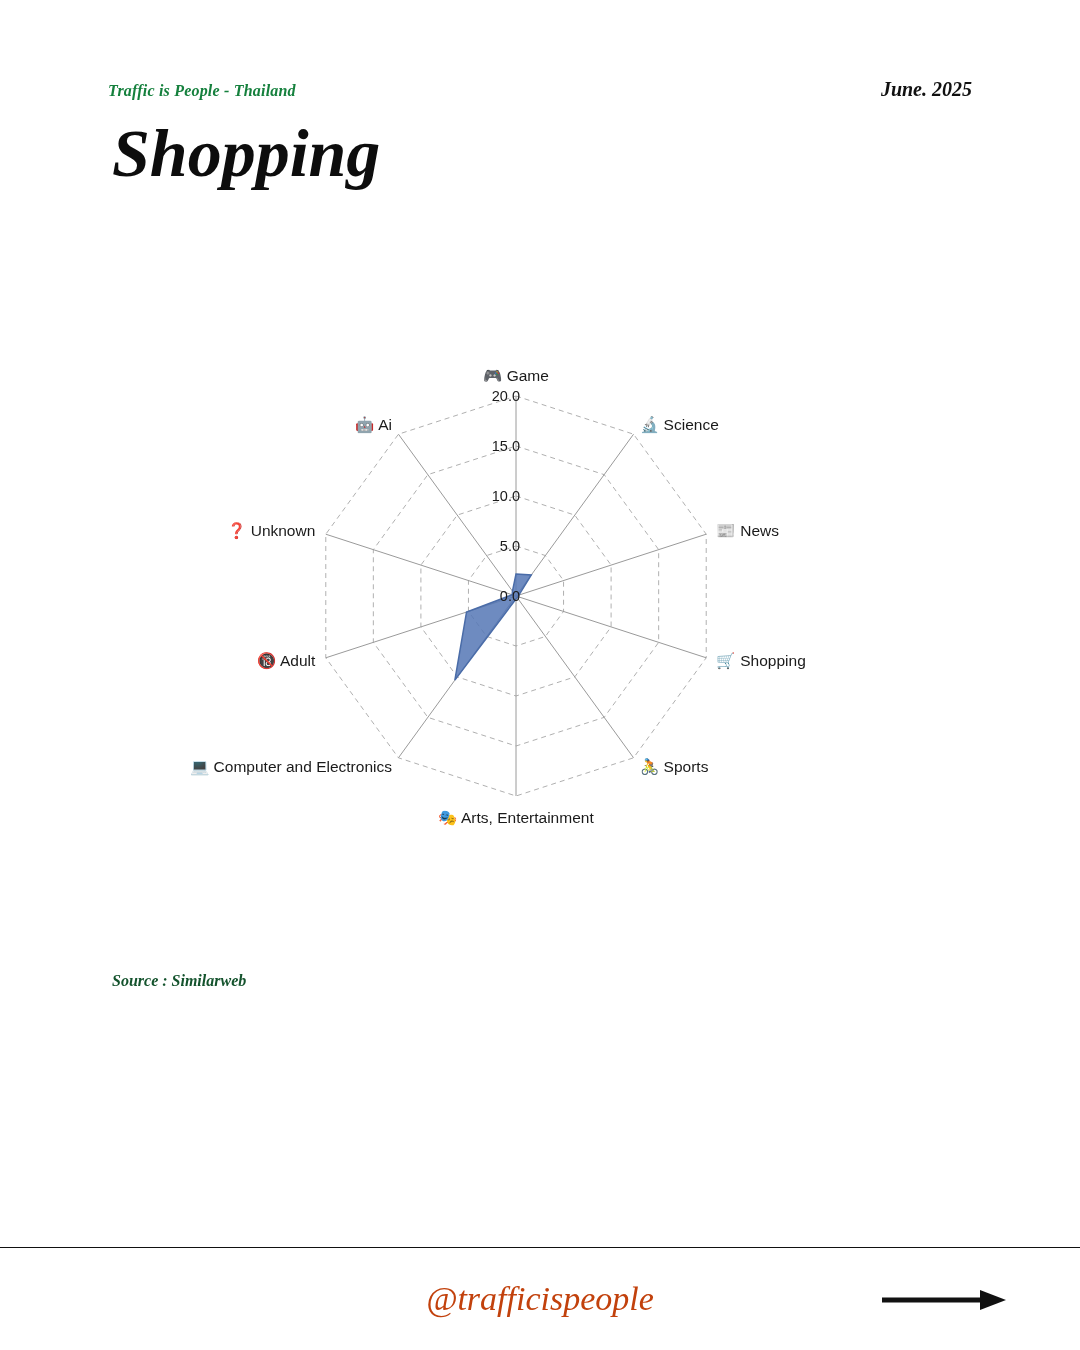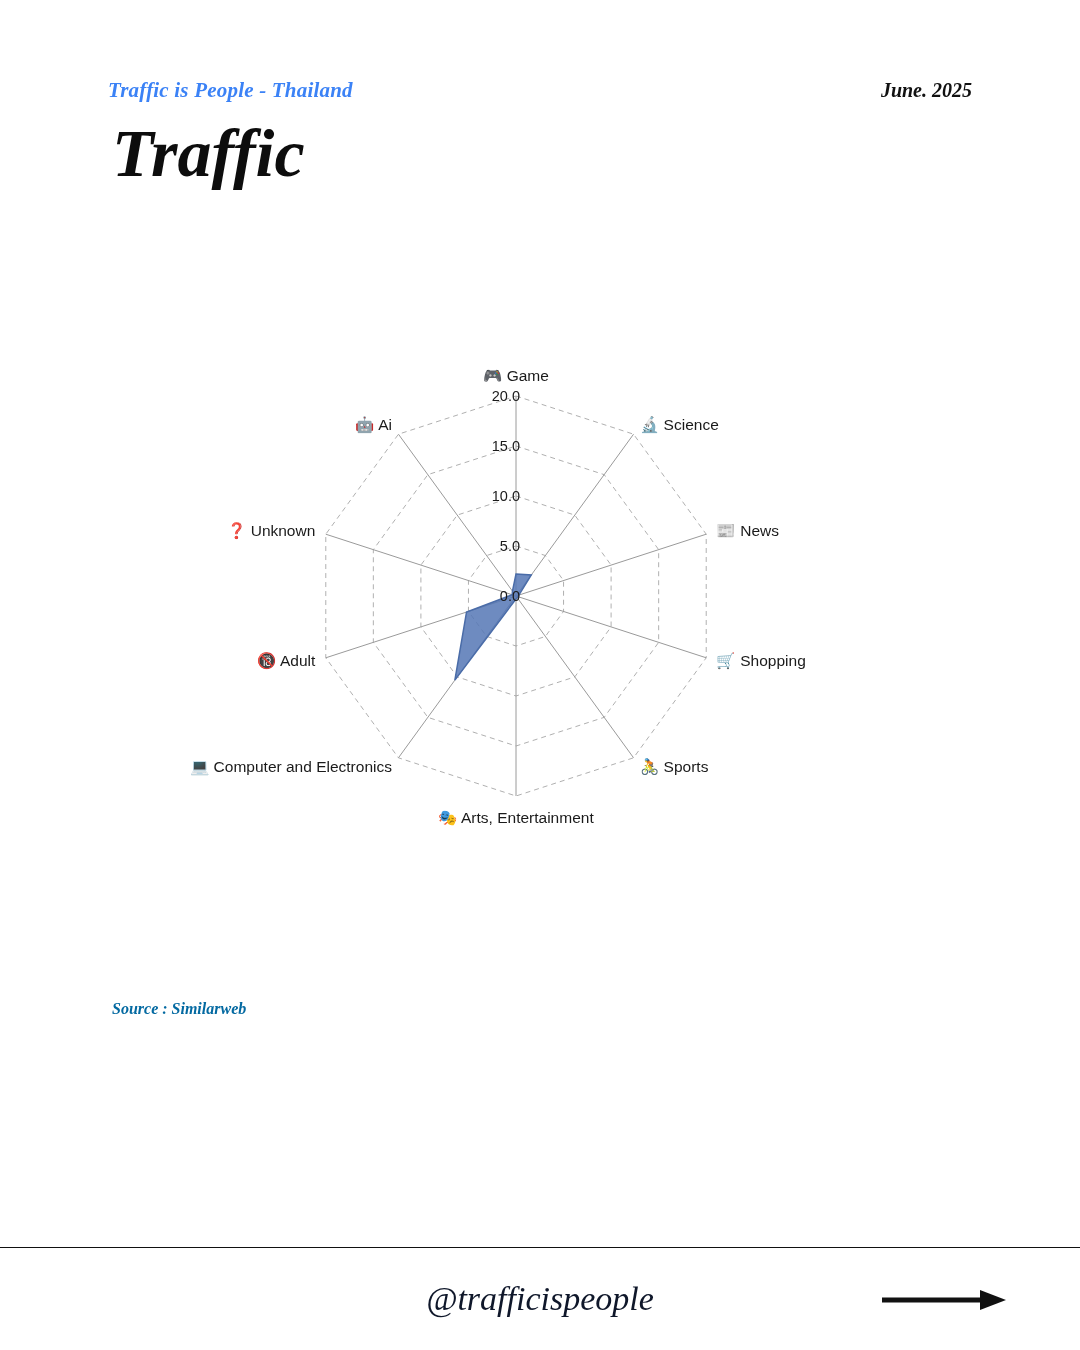--- a/index.html
+++ b/index.html
@@ -22,23 +22,23 @@
     left: 108px;
     right: 108px;
     display: flex;
     justify-content: space-between;
     align-items: baseline;
   }
   .kicker {
     font-family: "Liberation Serif", serif;
     font-style: italic;
     font-weight: bold;
-    font-size: 21px;
+    font-size: 16px;
     letter-spacing: 0.2px;
-    color: #3b82f6;
+    color: #15803d;
   }
   .date {
     font-family: "Liberation Serif", serif;
     font-style: italic;
     font-weight: bold;
     font-size: 20px;
     color: #111111;
   }
 
   .title {
@@ -61,26 +61,26 @@
     height: 560px;
   }
   #radar {
     display: block;
     margin: 0 auto;
   }
 
   .source {
     position: absolute;
     left: 112px;
-    top: 1000px;
+    top: 972px;
     font-family: "Liberation Serif", serif;
     font-style: italic;
     font-weight: bold;
     font-size: 16px;
-    color: #0369a1;
+    color: #14532d;
   }
 
   .footer-rule {
     position: absolute;
     left: 0;
     right: 0;
     top: 1247px;
     height: 1px;
     background: #111111;
   }
@@ -91,21 +91,21 @@
     top: 1248px;
     height: 102px;
     display: flex;
     align-items: center;
     justify-content: center;
   }
   .handle {
     font-family: "Liberation Serif", serif;
     font-style: italic;
     font-size: 34px;
-    color: #0f172a;
+    color: #c2410c;
   }
   .arrow {
     position: absolute;
     right: 70px;
     top: 1288px;
     width: 130px;
     height: 24px;
   }
 
   .axis-label {
@@ -120,21 +120,21 @@
   }
 </style>
 </head>
 <body>
 
 <div class="header">
   <div class="kicker">Traffic is People - Thailand</div>
   <div class="date">June. 2025</div>
 </div>
 
-<div class="title">Traffic</div>
+<div class="title">Shopping</div>
 
 <div class="chart-wrap">
   <svg id="radar" width="1080" height="560" viewBox="0 0 1080 560">
       <polygon points="516,216 545.3892626146237,225.54915028125262 563.5528258147576,250.54915028125262 563.5528258147576,281.45084971874735 545.3892626146237,306.45084971874735 516,316 486.61073738537635,306.45084971874735 468.4471741852423,281.45084971874735 468.4471741852423,250.54915028125265 486.61073738537635,225.54915028125265" fill="none" stroke="#b0b0b0" stroke-width="1" stroke-dasharray="5,4"></polygon>
       <polygon points="516,166 574.7785252292473,185.09830056250524 611.1056516295154,235.09830056250527 611.1056516295154,296.90169943749476 574.7785252292473,346.90169943749476 516,366 457.2214747707527,346.90169943749476 420.89434837048464,296.90169943749476 420.89434837048464,235.09830056250527 457.2214747707527,185.09830056250527" fill="none" stroke="#b0b0b0" stroke-width="1" stroke-dasharray="5,4"></polygon>
       <polygon points="516,116 604.167787843871,144.6474508437579 658.658477444273,219.6474508437579 658.658477444273,312.3525491562421 604.167787843871,387.3525491562421 516,416 427.83221215612906,387.3525491562421 373.341522555727,312.3525491562421 373.34152255572695,219.6474508437579 427.832212156129,144.6474508437579" fill="none" stroke="#b0b0b0" stroke-width="1" stroke-dasharray="5,4"></polygon>
       <polygon points="516,66 633.5570504584946,104.19660112501052 706.2113032590307,204.19660112501052 706.2113032590307,327.80339887498945 633.5570504584946,427.8033988749895 516,466 398.4429495415054,427.8033988749895 325.78869674096927,327.8033988749895 325.78869674096927,204.19660112501055 398.44294954150536,104.19660112501055" fill="none" stroke="#b0b0b0" stroke-width="1" stroke-dasharray="5,4"></polygon>
       <line x1="516" y1="266" x2="516" y2="66" stroke="#9a9a9a" stroke-width="1"></line>
       <line x1="516" y1="266" x2="633.5570504584946" y2="104.19660112501052" stroke="#9a9a9a" stroke-width="1"></line>
       <line x1="516" y1="266" x2="706.2113032590307" y2="204.19660112501052" stroke="#9a9a9a" stroke-width="1"></line>

